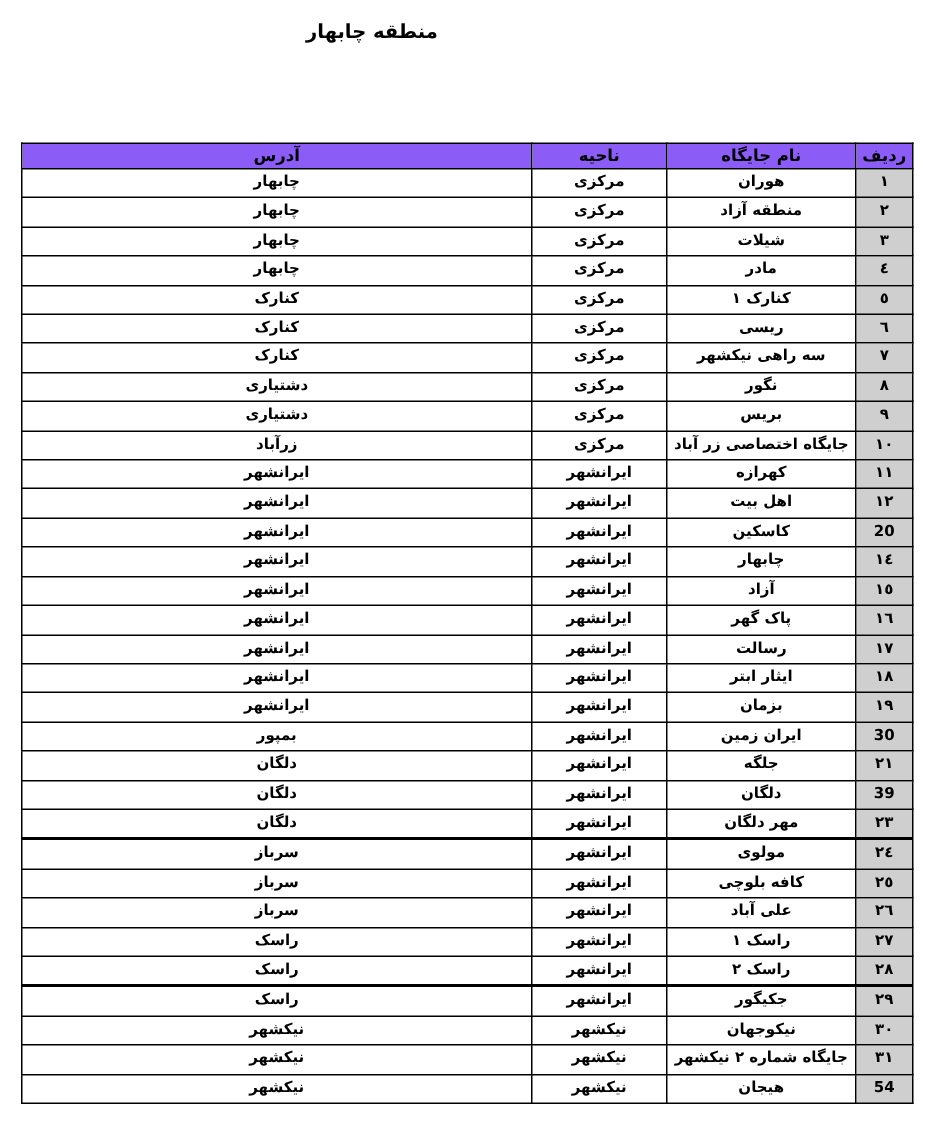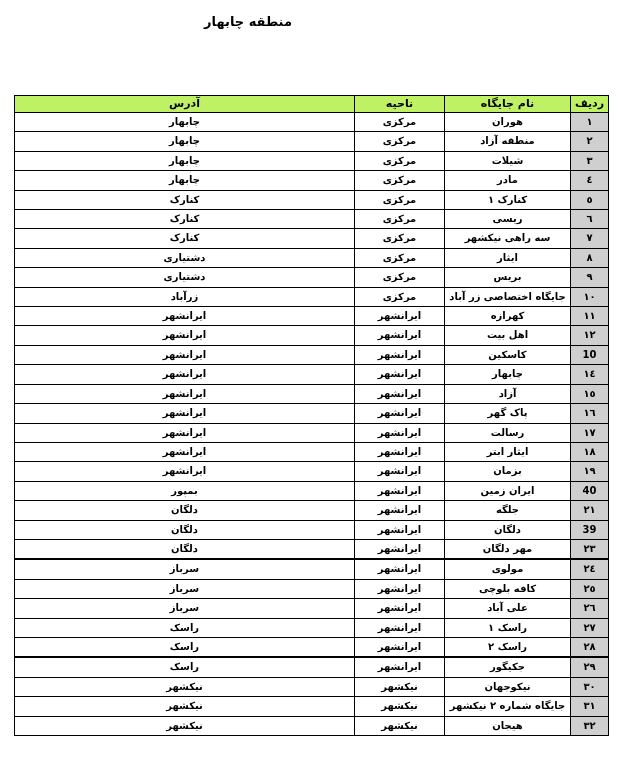--- a/index.html
+++ b/index.html
@@ -16,21 +16,21 @@
     position:absolute;top:95px;left:14px;width:594px;
     border-collapse:collapse;direction:rtl;table-layout:fixed;
     background:#fff;
   }
   .station-table th,.station-table td{
     border:1px solid #000;
     font-weight:bold;text-align:center;vertical-align:middle;
     padding:0 2px;overflow:hidden;white-space:nowrap;
   }
   .station-table th{
-    height:16px;background:#bef264;font-size:11px;line-height:16px;margin-left:12px;
+    height:16px;background:#8b5cf6;font-size:11px;line-height:16px;margin-left:12px;
   }
   .station-table td{
     height:18.4px;font-size:10px;line-height:18.4px;
   }
   .station-table td.index{background:#cfcfcf;}
   .station-table tr.group-end td{border-bottom-width:2px;}
   col.c-index{width:38px;}
   col.c-station{width:126px;}
   col.c-district{width:90px;}
   col.c-address{width:340px;}
@@ -93,21 +93,21 @@
         <td>کنارک</td>
       </tr>
       <tr>
         <td class="index">٧</td>
         <td>سه راهی نیکشهر</td>
         <td>مرکزی</td>
         <td>کنارک</td>
       </tr>
       <tr>
         <td class="index">٨</td>
-        <td>ایثار</td>
+        <td>نگور</td>
         <td>مرکزی</td>
         <td>دشتیاری</td>
       </tr>
       <tr>
         <td class="index">٩</td>
         <td>بریس</td>
         <td>مرکزی</td>
         <td>دشتیاری</td>
       </tr>
       <tr>
@@ -122,21 +122,21 @@
         <td>ایرانشهر</td>
         <td>ایرانشهر</td>
       </tr>
       <tr>
         <td class="index">١٢</td>
         <td>اهل بیت</td>
         <td>ایرانشهر</td>
         <td>ایرانشهر</td>
       </tr>
       <tr>
-        <td class="index">10</td>
+        <td class="index">20</td>
         <td>کاسکین</td>
         <td>ایرانشهر</td>
         <td>ایرانشهر</td>
       </tr>
       <tr>
         <td class="index">١٤</td>
         <td>چابهار</td>
         <td>ایرانشهر</td>
         <td>ایرانشهر</td>
       </tr>
@@ -164,21 +164,21 @@
         <td>ایرانشهر</td>
         <td>ایرانشهر</td>
       </tr>
       <tr>
         <td class="index">١٩</td>
         <td>بزمان</td>
         <td>ایرانشهر</td>
         <td>ایرانشهر</td>
       </tr>
       <tr>
-        <td class="index">40</td>
+        <td class="index">30</td>
         <td>ایران زمین</td>
         <td>ایرانشهر</td>
         <td>بمپور</td>
       </tr>
       <tr>
         <td class="index">٢١</td>
         <td>جلگه</td>
         <td>ایرانشهر</td>
         <td>دلگان</td>
       </tr>
@@ -236,19 +236,19 @@
         <td>نیکشهر</td>
         <td>نیکشهر</td>
       </tr>
       <tr>
         <td class="index">٣١</td>
         <td>جایگاه شماره ٢ نیکشهر</td>
         <td>نیکشهر</td>
         <td>نیکشهر</td>
       </tr>
       <tr>
-        <td class="index">٣٢</td>
+        <td class="index">54</td>
         <td>هیجان</td>
         <td>نیکشهر</td>
         <td>نیکشهر</td>
       </tr>
     </tbody>
 </table>
 
 </body></html>

